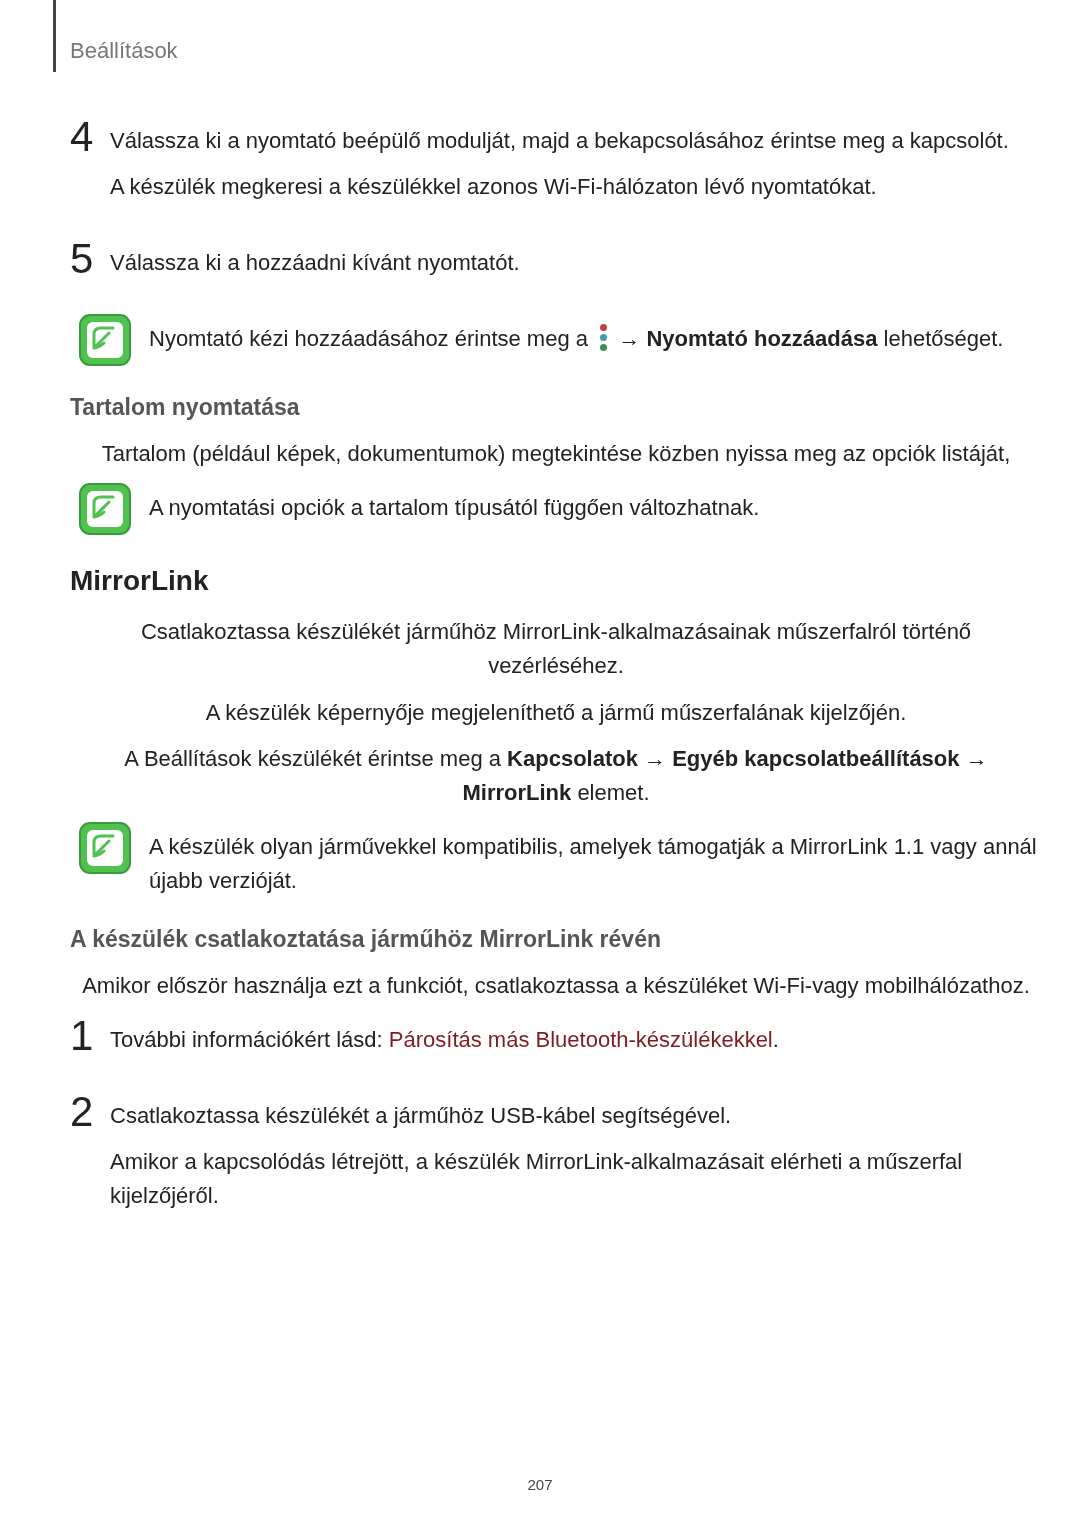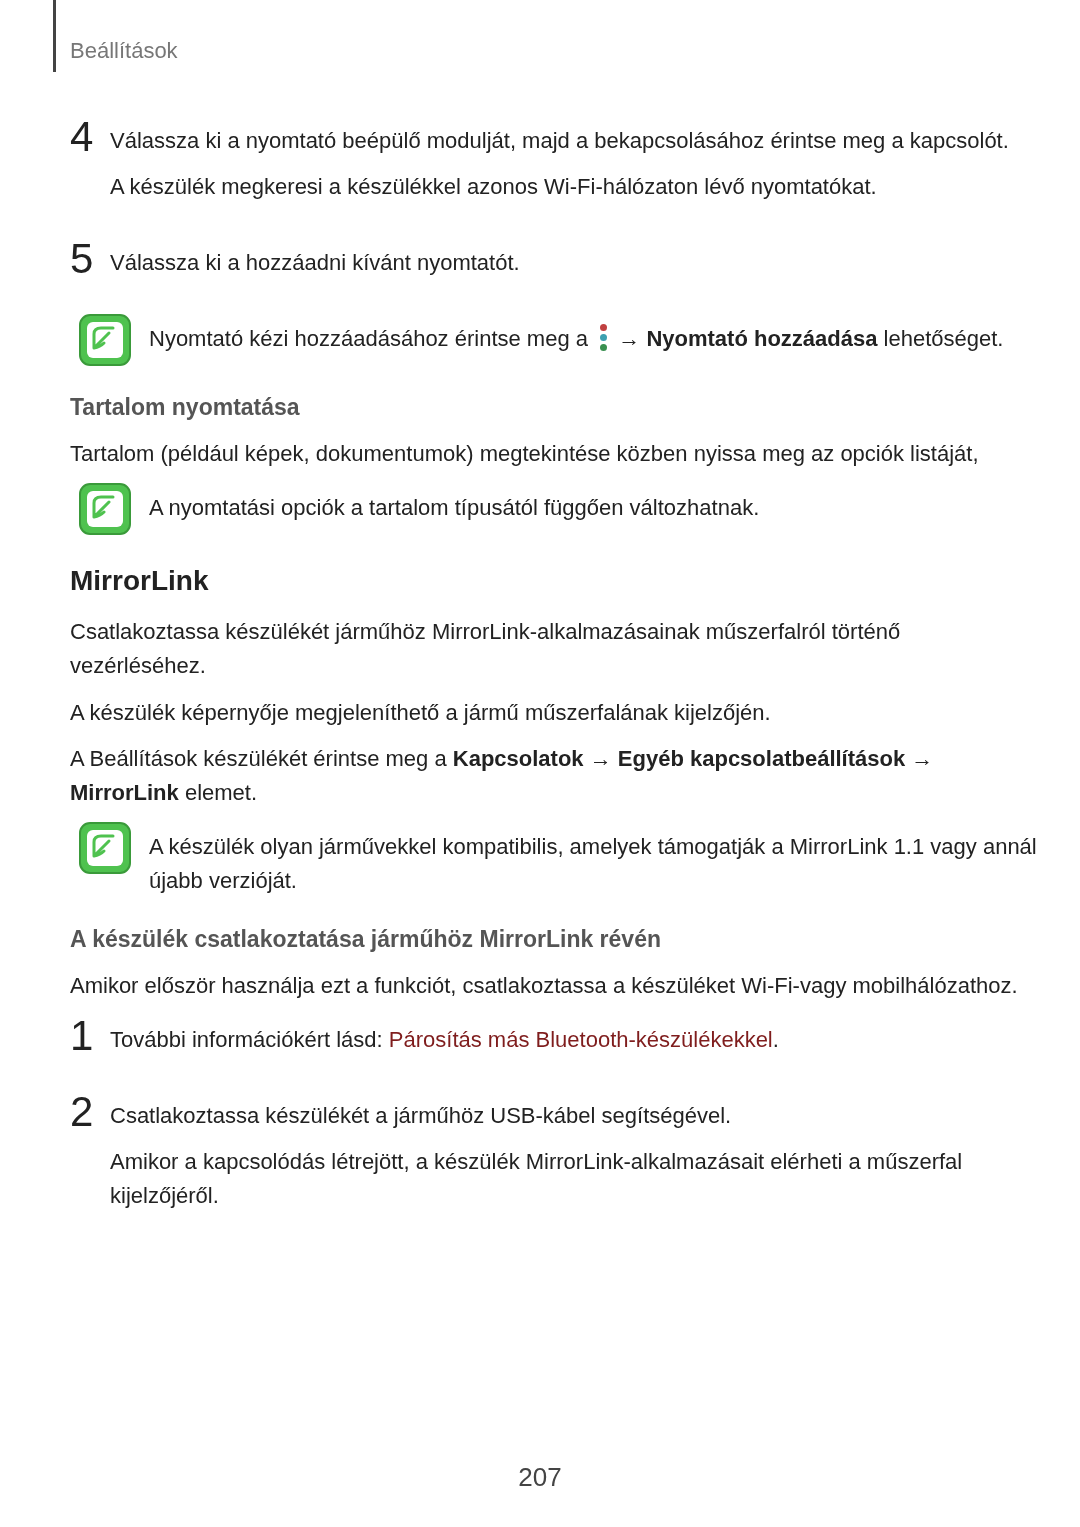--- a/index.html
+++ b/index.html
@@ -8,25 +8,25 @@
   .side-rule { position: absolute; left: 53px; top: 0; width: 3px; height: 72px; background: #444; }
   .header-title { font-size: 22px; color: #777; margin-bottom: 52px; padding-left: 0; }
   .step { display: flex; align-items: flex-start; margin-bottom: 22px; }
   .step-num { font-size: 42px; font-weight: 400; color: #222; width: 40px; flex: 0 0 40px; line-height: 1; text-align: left; padding-top: 0; }
   .step-body { flex: 1; font-size: 22px; line-height: 1.55; padding-top: 8px; }
   .step-body p { margin-bottom: 12px; }
   .note { display: flex; align-items: flex-start; margin: 12px 0 28px 9px; }
   .note-icon { flex: 0 0 52px; width: 52px; height: 52px; margin-right: 18px; }
   .note-body { flex: 1; font-size: 22px; line-height: 1.55; padding-top: 8px; }
   .subhead { font-size: 23px; font-weight: 700; color: #555; margin: 24px 0 16px 0; }
-  .body-text { font-size: 22px; line-height: 1.55; margin-bottom: 12px; }
+  .body-text { font-size: 22px; line-height: 1.55; margin-bottom: 12px; text-align: center; }
   h2.section { font-size: 28px; font-weight: 700; color: #222; margin: 30px 0 18px 0; }
   b { font-weight: 700; }
   a.link { color: #7f1d1d; text-decoration: none; }
-  .page-num { position: absolute; bottom: 34px; left: 0; width: 1080px; text-align: center; font-size: 26px; color: #444; }
+  .page-num { position: absolute; bottom: 34px; left: 0; width: 1080px; text-align: center; font-size: 15px; color: #444; }
   .inline-kebab { display: inline-block; vertical-align: -6px; width: 10px; height: 28px; position: relative; margin: 0 4px; }
   .inline-kebab span { position: absolute; left: 2px; width: 7px; height: 7px; border-radius: 50%; }
   .inline-kebab .d1 { top: 0; background: #c04040; }
   .inline-kebab .d2 { top: 10px; background: #3da0b0; }
   .inline-kebab .d3 { top: 20px; background: #3a9050; }
   .inline-down { display: inline-block; vertical-align: -2px; width: 0; height: 0; border-left: 11px solid transparent; border-right: 11px solid transparent; border-top: 14px solid #222; margin: 0 4px; }
   svg.note-svg { width: 52px; height: 52px; }
 </style>
 </head>
 <body>

